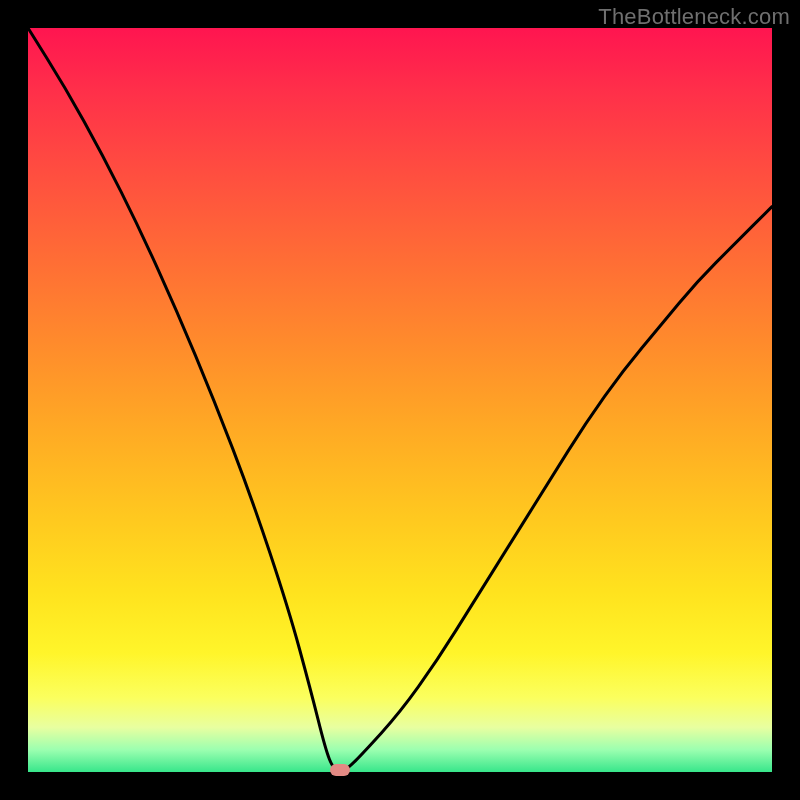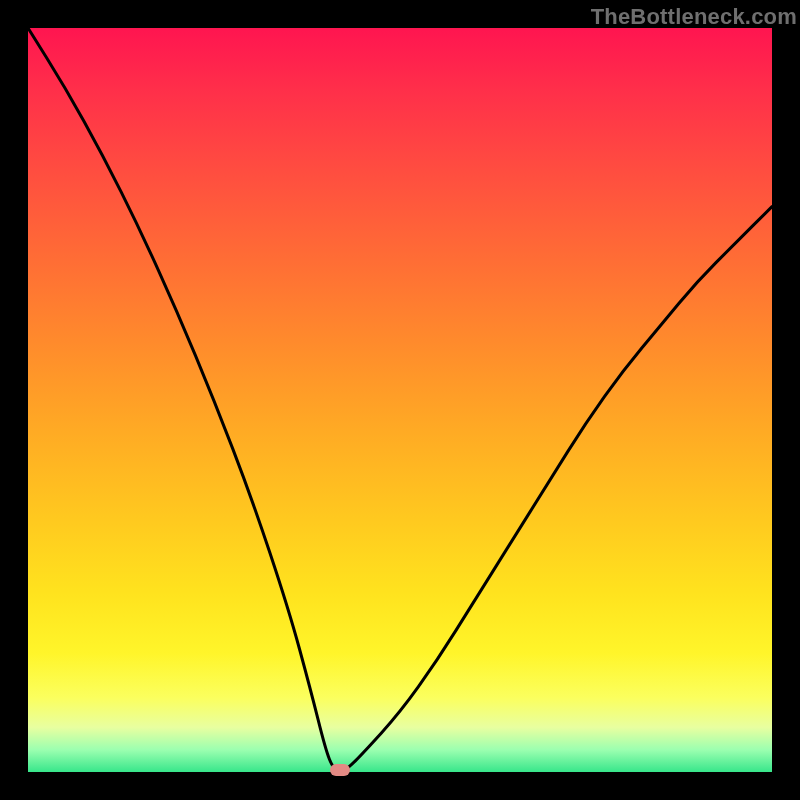--- a/index.html
+++ b/index.html
@@ -43,25 +43,25 @@
   .curve-svg {
     position: absolute;
     left: 0;
     top: 0;
     width: 744px;
     height: 744px;
   }
   .watermark {
     position: absolute;
     top: 4px;
-    right: 3px;
+    right: 10px;
     color: #6f6f6f;
     font-size: 22px;
     letter-spacing: 0.2px;
-    font-weight: 700;
+    font-weight: 400;
   }
   .dot {
     position: absolute;
     width: 20px;
     height: 12px;
     border-radius: 6px;
     background: #e38a84;
   }
 </style>
 </head>

